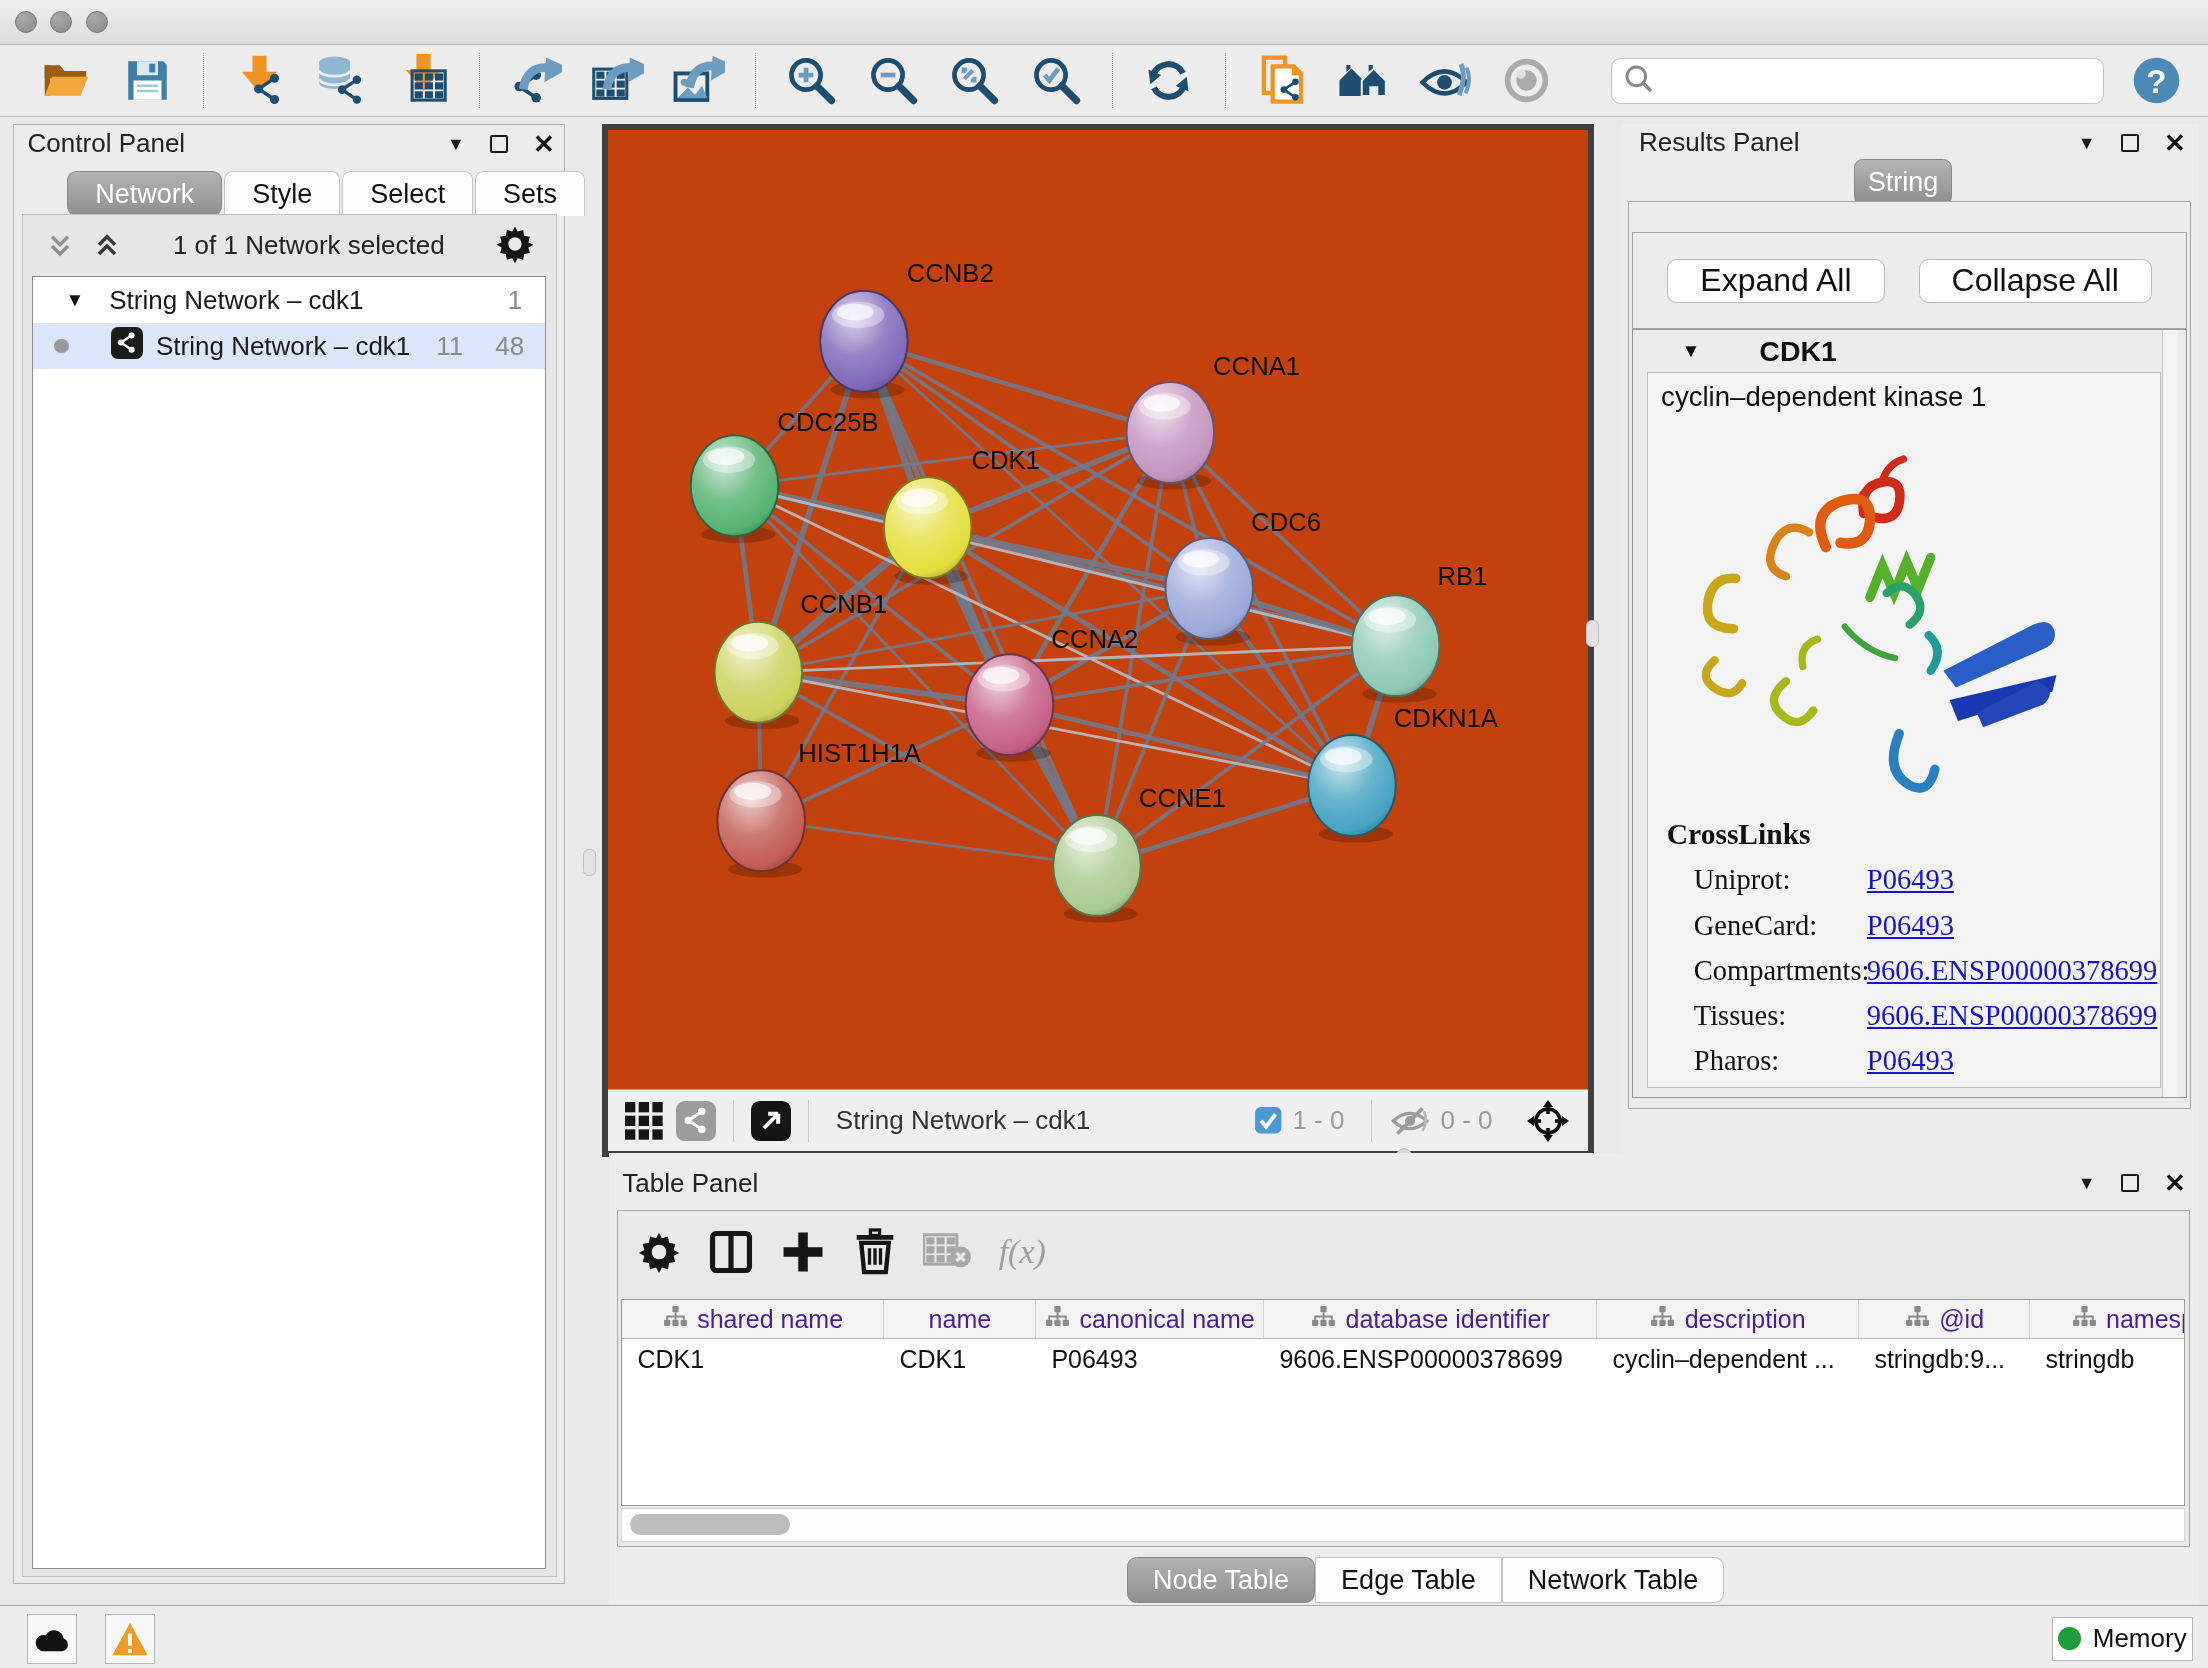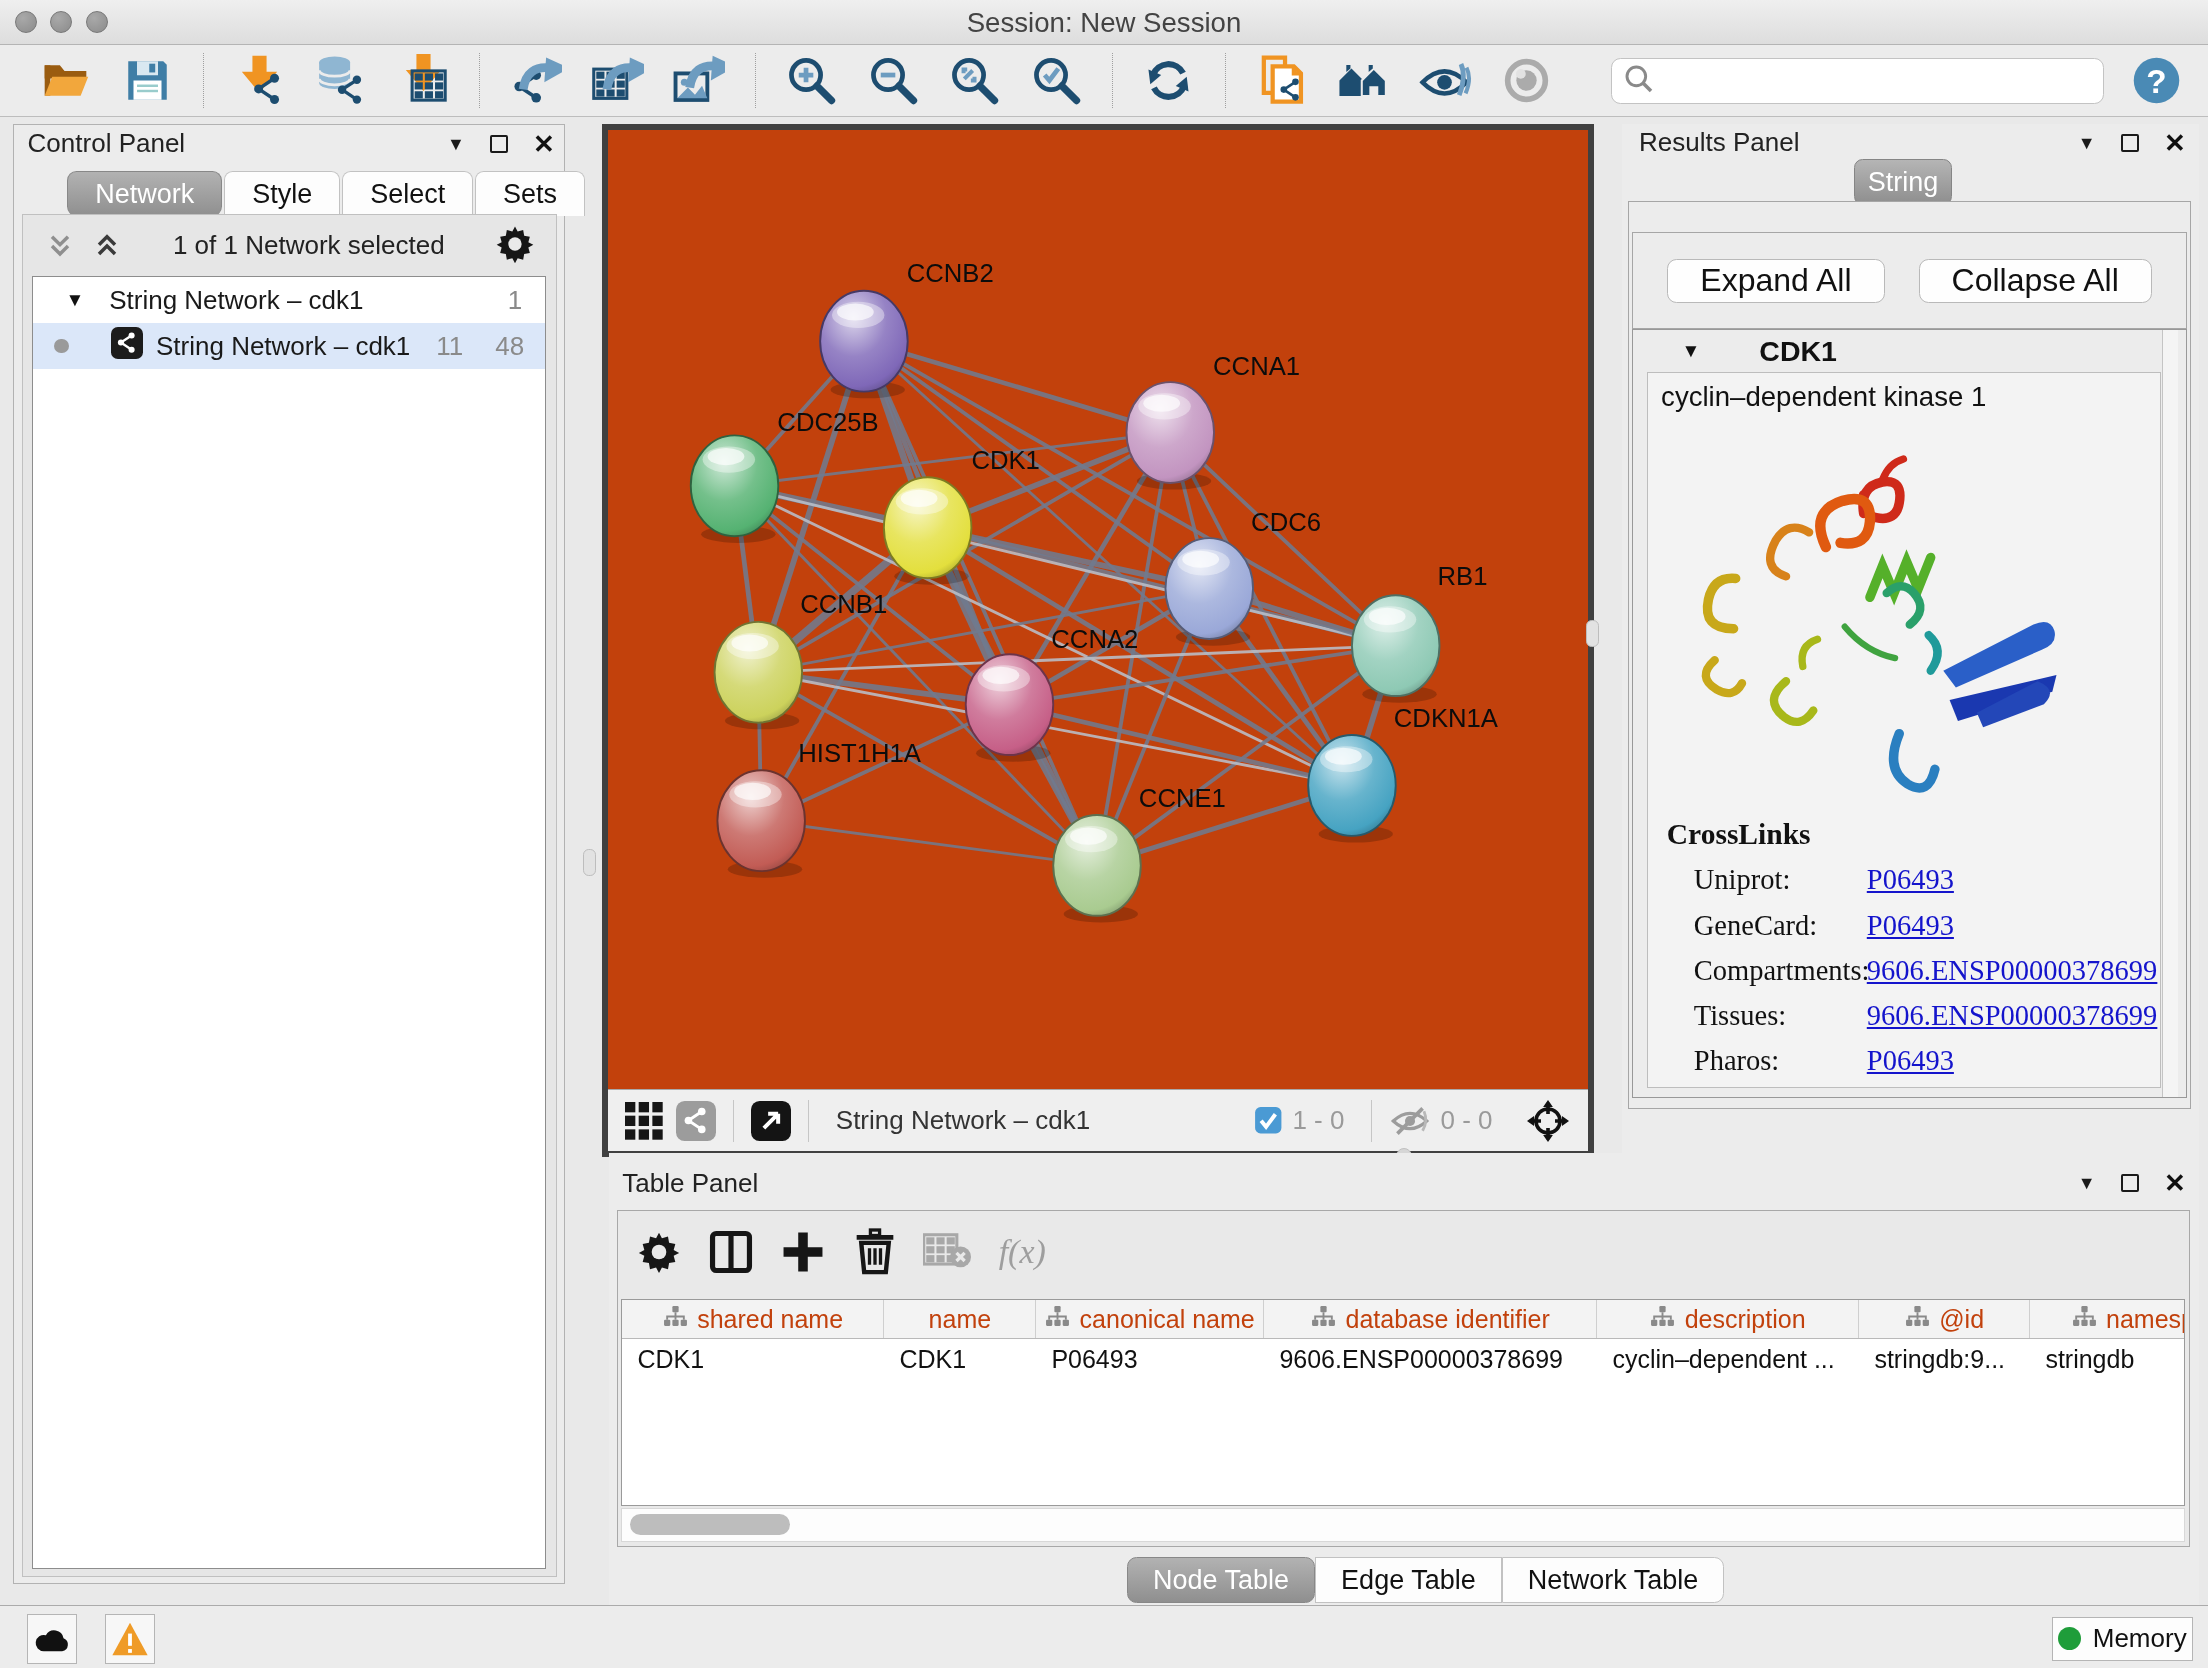--- a/index.html
+++ b/index.html
@@ -93,21 +93,21 @@
   .rp-scroll{position:absolute;right:7.6px;top:0;bottom:0;width:15px;background:#f4f4f4;border-left:1px solid #c4c4c4;}
   
   .table-panel{position:absolute;left:609px;top:1153px;width:1590px;height:453px;background:#ececec;}
   .tp-titlerow{position:absolute;left:13.3px;top:15px;right:13.3px;height:30px;display:flex;align-items:center;}
   .tbl-box{position:absolute;left:7.6px;right:9.5px;top:57px;height:335px;background:#e9e9e9;border:1px solid #a8a8a8;padding-left:15px;}
   .tbl-toolbar{position:absolute;left:0;top:0;right:0;height:82px;display:flex;align-items:center;padding-left:13.3px;}
   .tt-icon{width:57px;height:57px;display:flex;align-items:center;justify-content:center;margin-right:15px;}
   .fx{font-family:"Liberation Serif",serif;font-style:italic;font-size:34px;color:#9e9e9e;margin-left:5.7px;}
   .tbl-grid{position:absolute;left:3.8px;right:3.8px;top:88px;bottom:40px;background:#fff;border:1px solid #9a9a9a;overflow:hidden;}
   .tbl-headrow{display:flex;height:38px;background:#f3f3f3;border-bottom:1.9px solid #b9b9b9;width:1655px;}
-  .th{display:flex;align-items:center;justify-content:center;gap:9.5px;font-size:25px;color:#c2410c;
+  .th{display:flex;align-items:center;justify-content:center;gap:9.5px;font-size:25px;color:#4c1d95;
     border-right:1px solid #cfcfcf;box-sizing:border-box;height:100%;}
   .tbl-datarow{display:flex;height:40px;width:1655px;align-items:center;}
   .td{font-size:25px;color:#111;padding-left:15px;box-sizing:border-box;white-space:nowrap;overflow:hidden;}
   .tbl-hscroll{position:absolute;left:3.8px;right:3.8px;bottom:3.8px;height:32px;background:#fdfdfd;border:1px solid #d8d8d8;}
   .tbl-thumb{position:absolute;left:7.6px;top:4.8px;width:160px;height:21px;border-radius:10.5px;background:#bdbdbd;}
   .tbl-tabs{position:absolute;left:518px;top:404px;display:flex;}
   .ttab{height:44px;padding:0 25px;display:flex;align-items:center;font-size:27px;background:#fdfdfd;
     border:1px solid #c2c2c2;color:#111;}
   .ttab:first-child{border-radius:9.5px 0 0 9.5px;}
   .ttab:last-child{border-radius:0 9.5px 9.5px 0;}
@@ -122,21 +122,20 @@
 </style>
 </head>
 <body>
 
 <div class="titlebar">
   <div class="traffic">
     <span></span>
     <span></span>
     <span></span>
   </div>
-  <div class="win-title">Session: New Session</div>
 </div>
 
 <div class="toolbar" id="main-toolbar">
     <span style="width:25px;flex:0 0 auto;"></span>
     <span class="tb-icon">
       <svg width="53" height="53" viewBox="0 0 28 28">
         <path d="M3 6 h8 l2.5 3 H25 v4 H3z" fill="#9a5c10"></path>
         <path d="M3 22 V6 h3 v16z" fill="#9a5c10"></path>
         <path d="M3 22 L7 12 h19 l-4 10z" fill="#f2a73c"></path>
       </svg>

